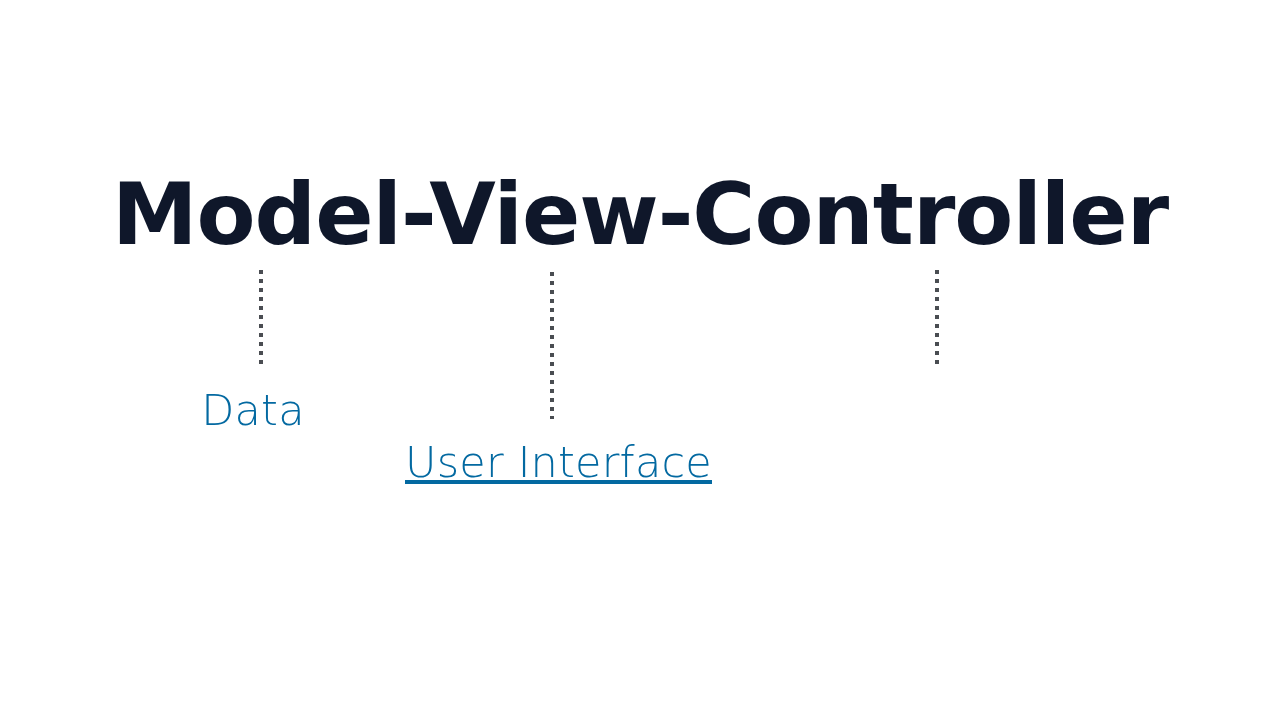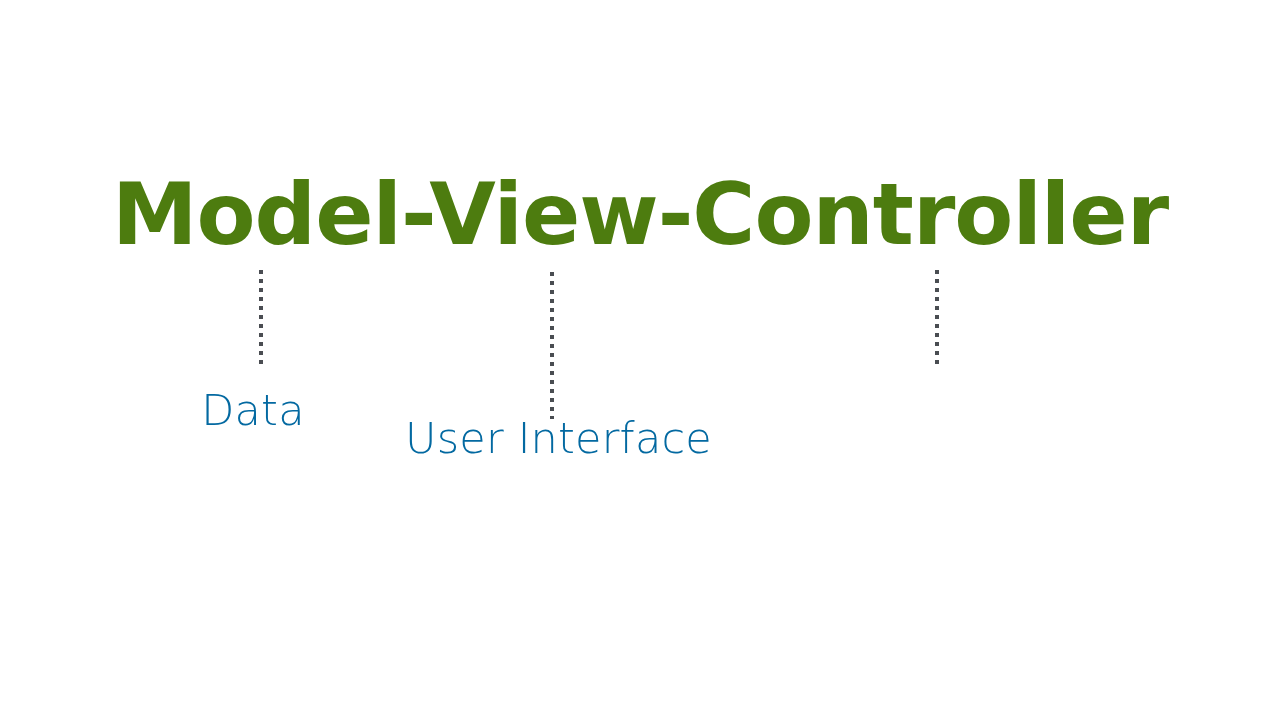--- a/index.html
+++ b/index.html
@@ -26,21 +26,21 @@
     position: absolute;
     left: 0;
     top: 166px;
     width: 1280px;
     text-align: center;
     font-family: "DejaVu Sans", sans-serif;
     font-weight: 700;
     font-size: 86px;
     line-height: 96px;
     letter-spacing: -1.0px;
-    color: #4d7c0f;
+    color: #0f172a;
     white-space: nowrap;
   }
 
   
   .connector {
     position: absolute;
     width: 4px;
     background-image: linear-gradient(
       to bottom,
       #4a4d52 0px,
@@ -81,22 +81,23 @@
     text-align: center;
   }
 
   .label-data {
     left: 113px;
     top: 383px;
     width: 280px;
   }
   .label-ui {
     left: 405px;
-    top: 411px;
+    top: 435px;
     width: 280px;
+    text-decoration: underline;
   }
   .label-coordinator {
     left: 788px;
     top: 383px;
     width: 280px;
   }
 </style>
 </head>
 <body>
 

